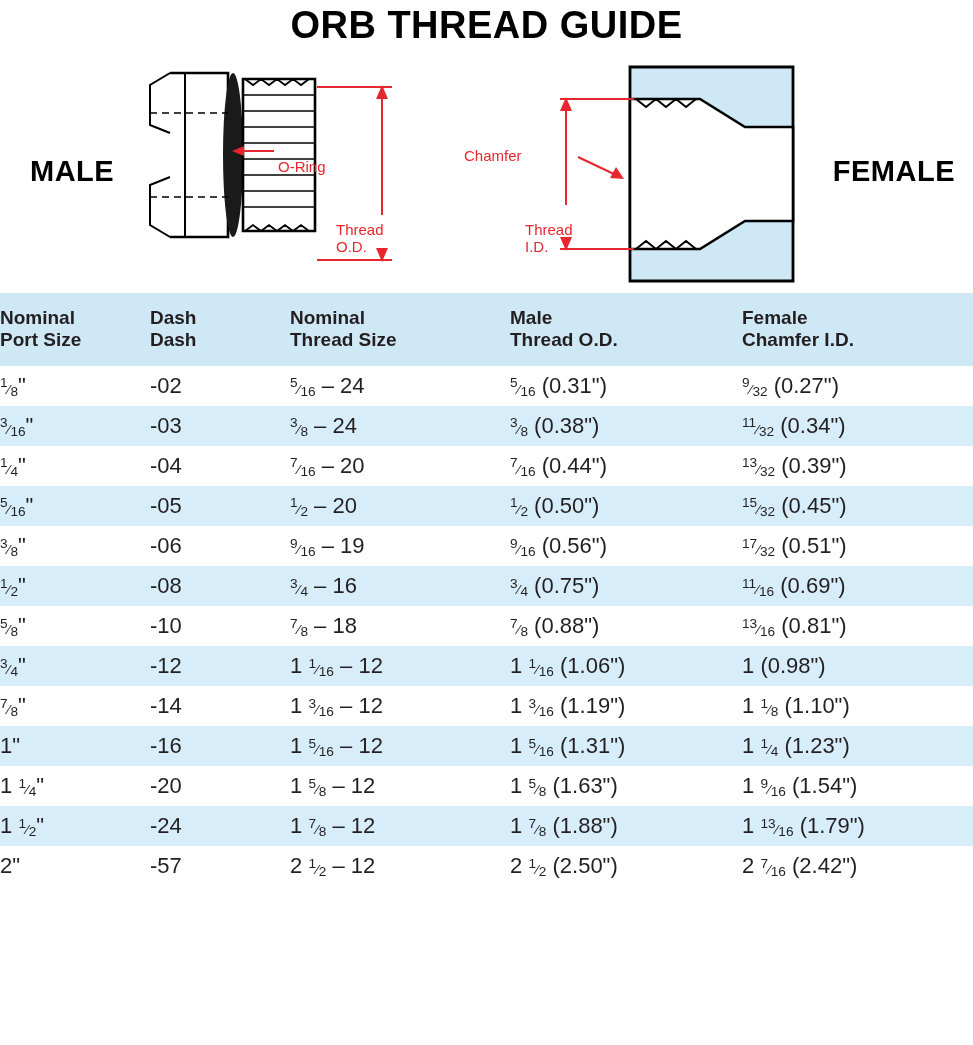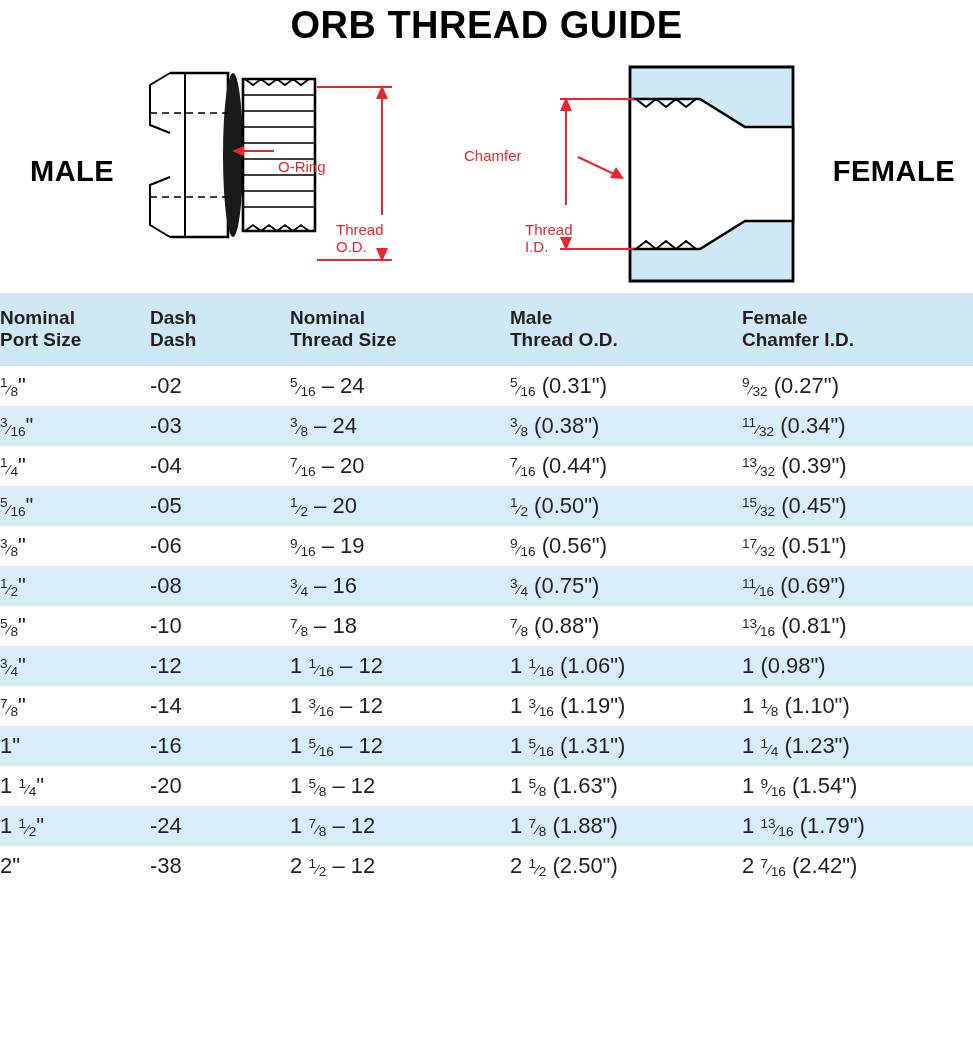--- a/index.html
+++ b/index.html
@@ -330,21 +330,21 @@
         </tr>
         <tr class="alt">
           <td class="cell0"><span class="whole">1</span>&nbsp;<span class="frac"><span class="num">1</span><span class="sl">⁄</span><span class="den">2</span></span><span class="whole">"</span></td>
           <td><span class="whole">-24</span></td>
           <td><span class="whole">1</span>&nbsp;<span class="frac"><span class="num">7</span><span class="sl">⁄</span><span class="den">8</span></span>&nbsp;<span class="whole">–</span>&nbsp;<span class="whole">12</span></td>
           <td><span class="whole">1</span>&nbsp;<span class="frac"><span class="num">7</span><span class="sl">⁄</span><span class="den">8</span></span>&nbsp;<span class="whole">(1.88")</span></td>
           <td><span class="whole">1</span>&nbsp;<span class="frac"><span class="num">13</span><span class="sl">⁄</span><span class="den">16</span></span>&nbsp;<span class="whole">(1.79")</span></td>
         </tr>
         <tr class="plain">
           <td class="cell0"><span class="whole">2"</span></td>
-          <td><span class="whole">-38</span></td>
+          <td><span class="whole">-57</span></td>
           <td><span class="whole">2</span>&nbsp;<span class="frac"><span class="num">1</span><span class="sl">⁄</span><span class="den">2</span></span>&nbsp;<span class="whole">–</span>&nbsp;<span class="whole">12</span></td>
           <td><span class="whole">2</span>&nbsp;<span class="frac"><span class="num">1</span><span class="sl">⁄</span><span class="den">2</span></span>&nbsp;<span class="whole">(2.50")</span></td>
           <td><span class="whole">2</span>&nbsp;<span class="frac"><span class="num">7</span><span class="sl">⁄</span><span class="den">16</span></span>&nbsp;<span class="whole">(2.42")</span></td>
         </tr>
       </tbody>
   </table>
 
 </div>
 
 </body></html>

